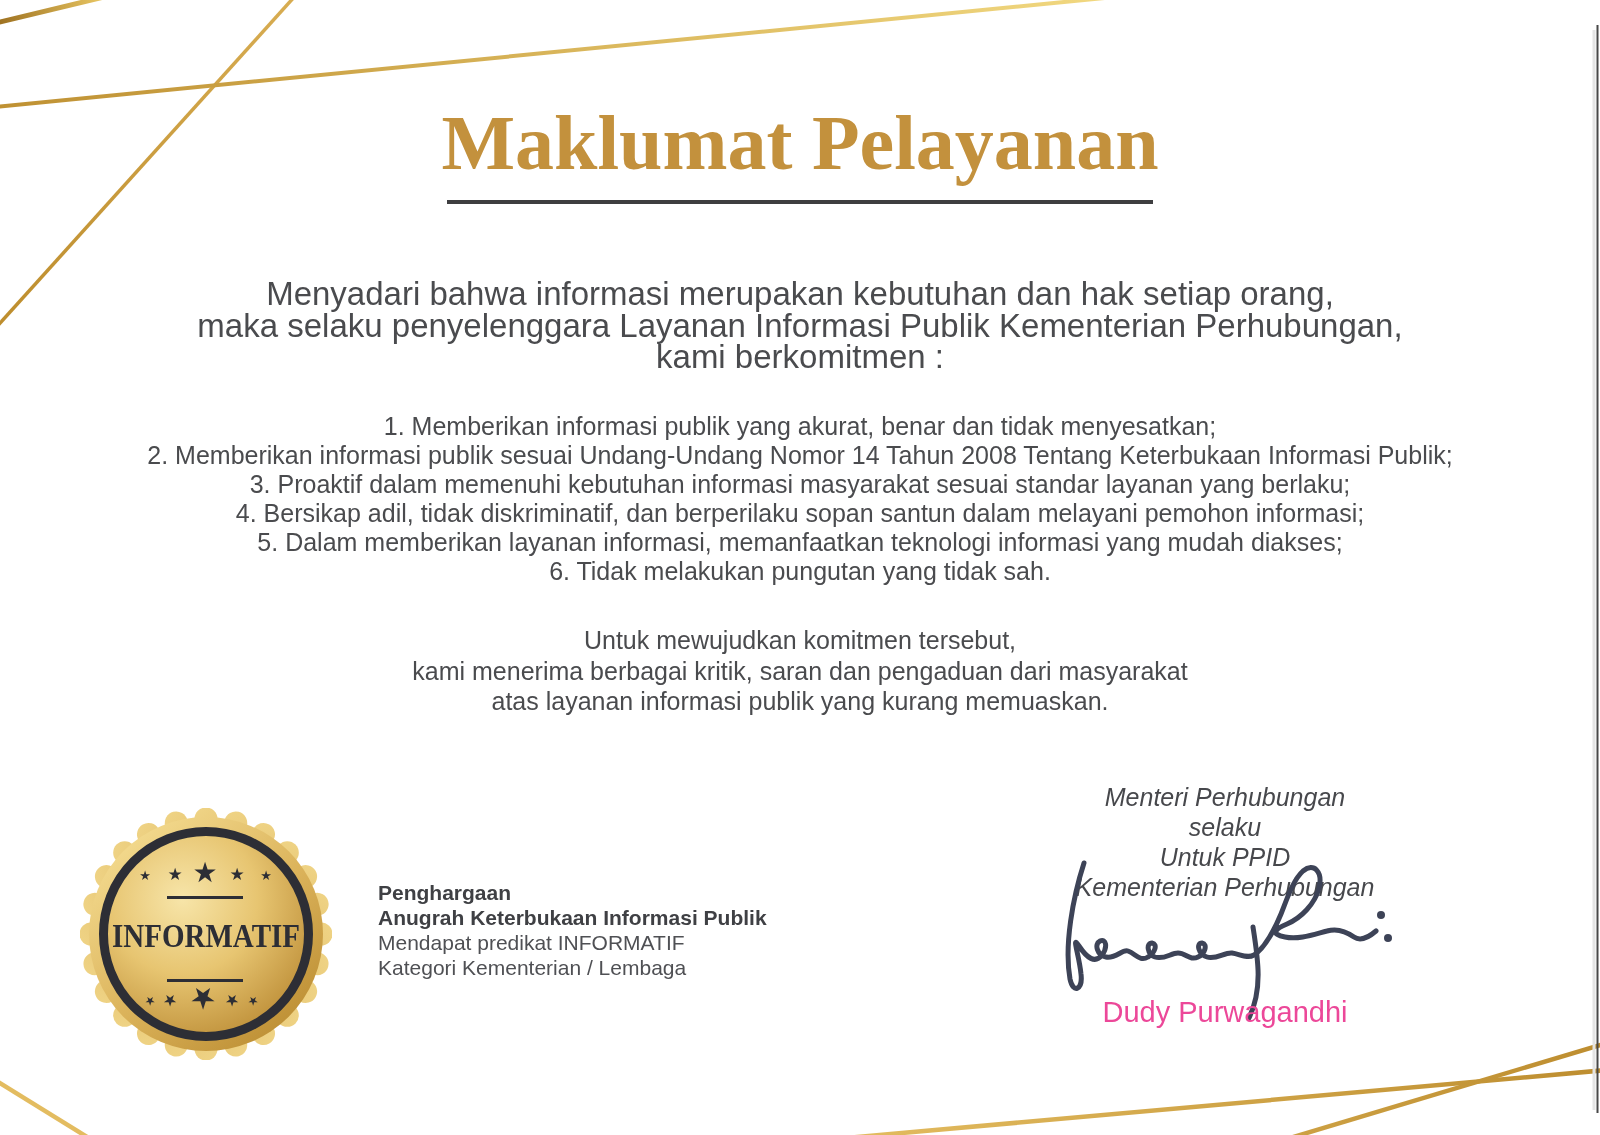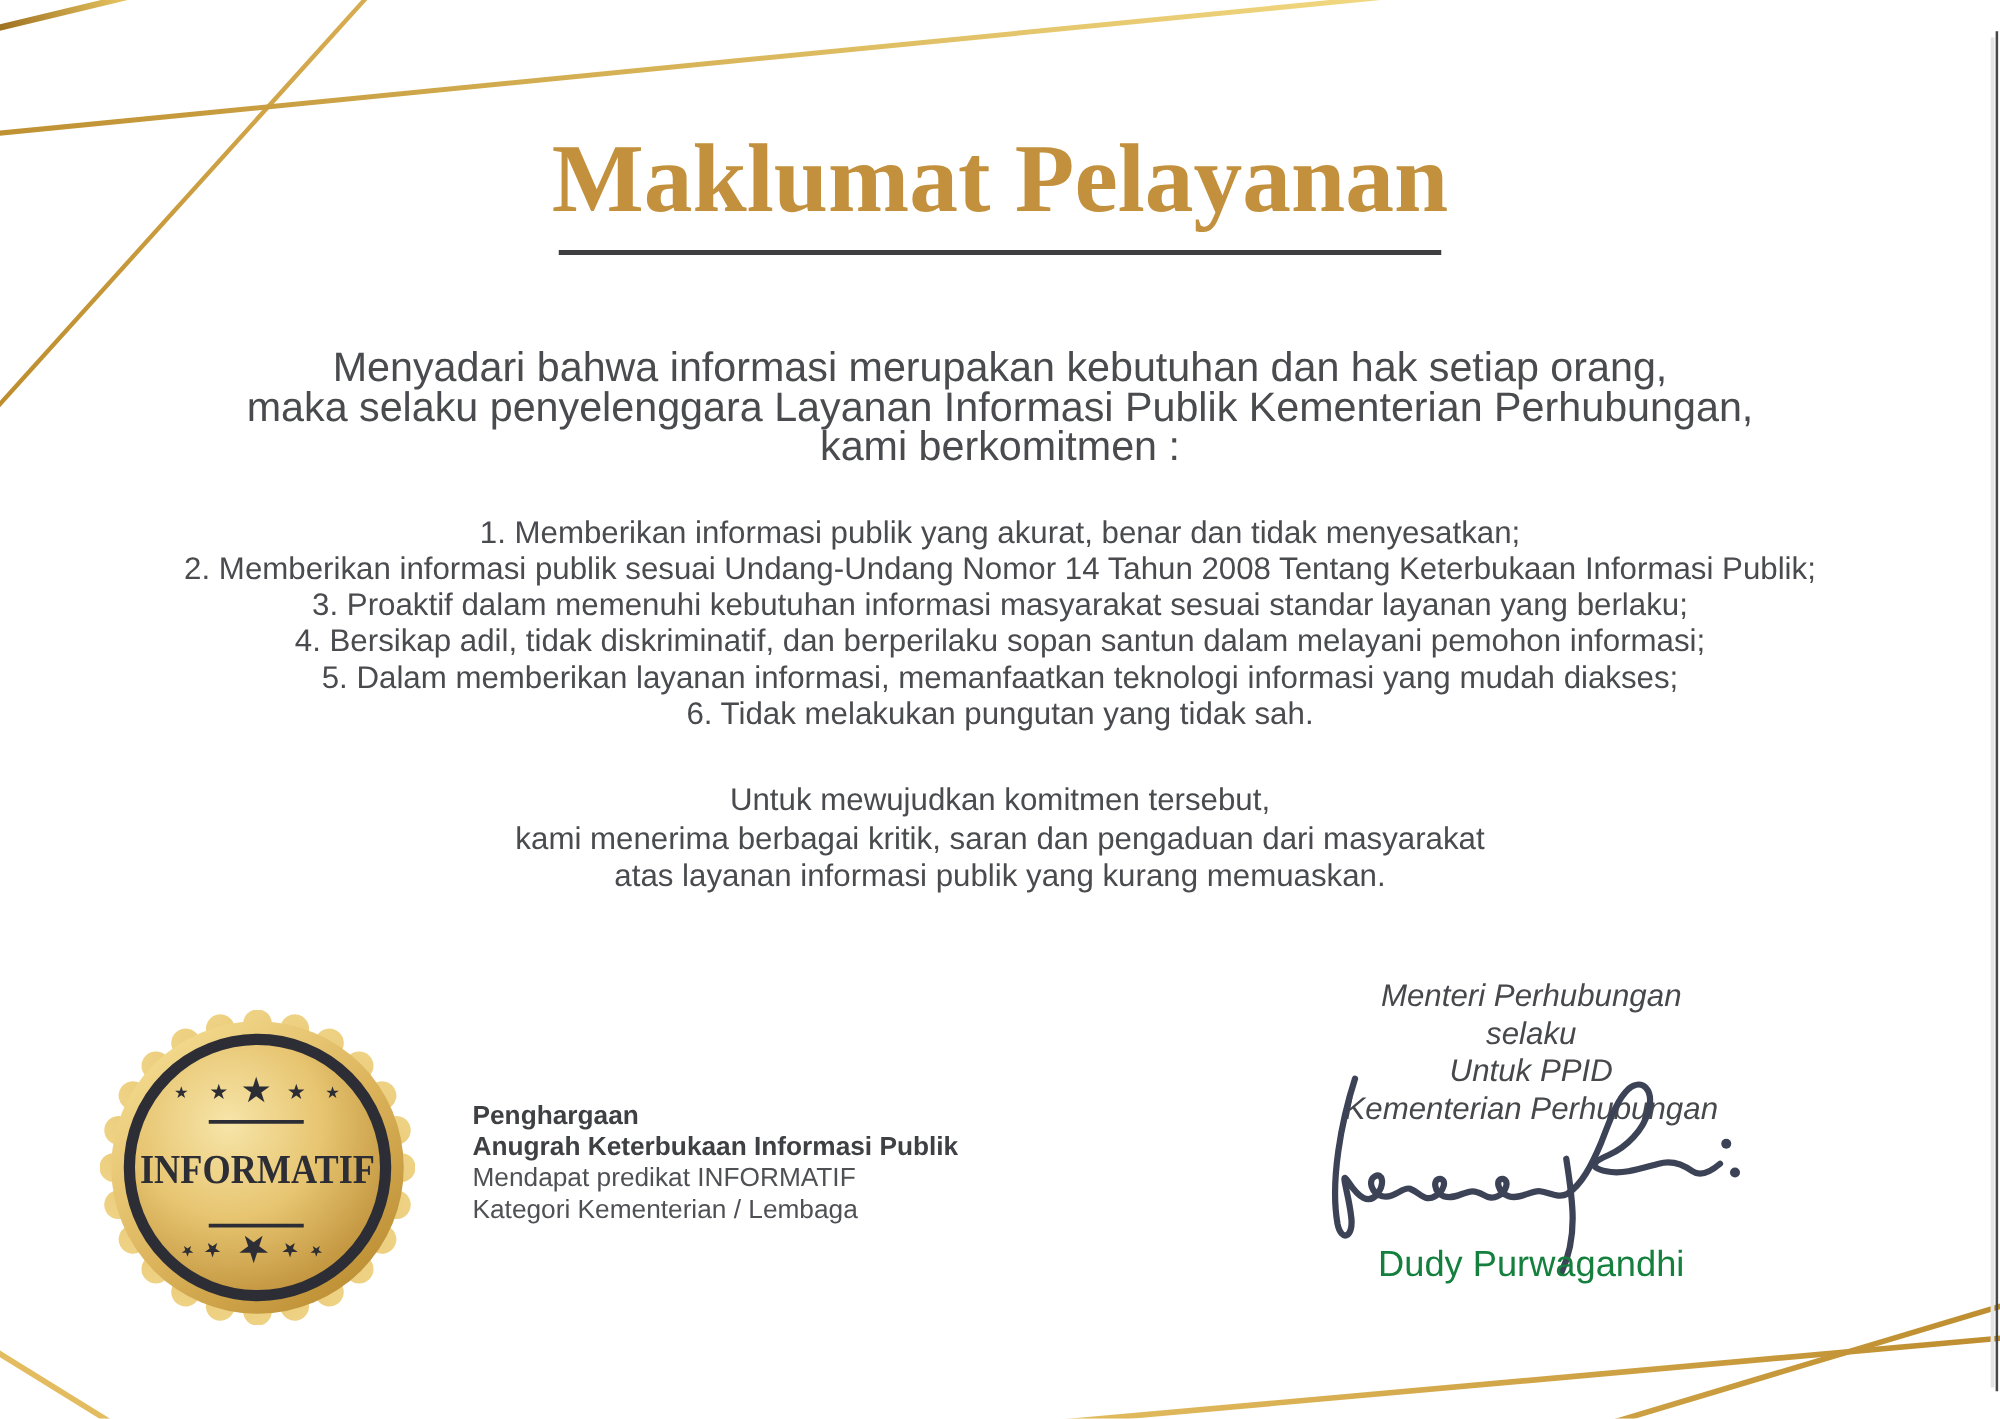--- a/index.html
+++ b/index.html
@@ -16,21 +16,21 @@
   }
   .title-underline {
     width:706px; height:4px; background:#3e3e40; margin:14px auto 0 auto;
   }
   .intro   { top:278px; font-size:33px; line-height:31.5px; }
   .commitments { top:412px; font-size:25px; line-height:29px; }
   .closing { top:625px; font-size:25px; line-height:30.5px; }
   .signer-block { left:1025px; top:782px; width:400px; text-align:center;
                   font-size:25px; line-height:30px; color:#47484c;font-style:italic; }
   .signer-name  { left:1025px; top:996px; width:400px; text-align:center;
-                  font-size:29px; color:#15803d; }
+                  font-size:29px; color:#ec4899; }
   .award-text { left:362px; top:880px; width:470px; text-align:left;
                 font-size:21px; line-height:25px; color:#4f5054;margin-left:16px; }
   .award-text .bold { font-weight:700; color:#3f4044; }
   .no-events { pointer-events:none; }
 </style>
 </head>
 <body>
 
 <div class="page">
 

